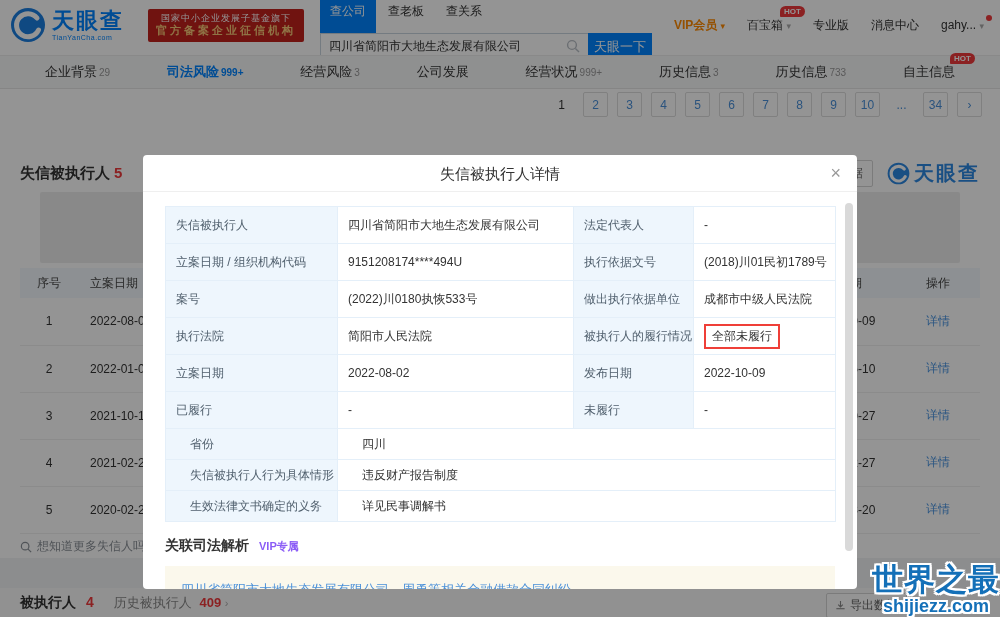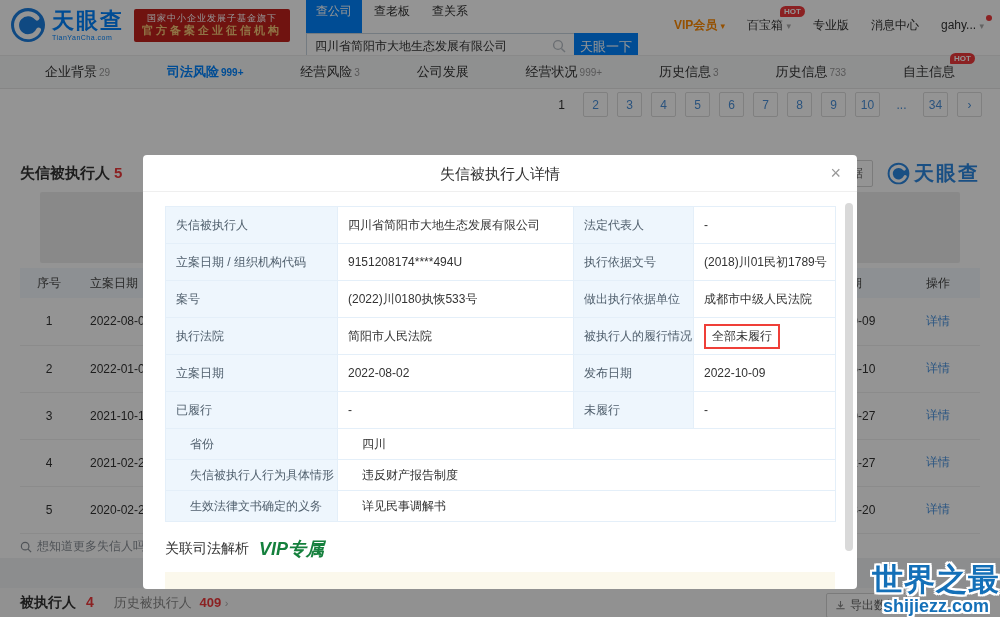--- a/index.html
+++ b/index.html
@@ -5,21 +5,21 @@
   * { margin:0; padding:0; box-sizing:border-box; }
   html,body { width:1000px; height:617px; overflow:hidden; font-family:"Liberation Sans","DejaVu Sans",sans-serif; }
   .page { position:absolute; inset:0; width:1000px; height:617px; background:#fff; }
 
   
   .topbar { position:absolute; top:0; left:0; right:0; height:50px; background:#fff; display:flex; align-items:center; padding:0 10px; }
   .logo { display:flex; align-items:center; gap:6px; cursor:pointer; }
   .logo-texts { display:flex; flex-direction:column; line-height:1; }
   .logo-brand { font-size:22px; font-weight:bold; color:#0084ff; letter-spacing:2px; }
   .logo-domain { font-size:7px; color:#0084ff; margin-top:2px; letter-spacing:.5px; }
-  .gov-badge { margin-left:10px; background:#c2211d; border-radius:2px; padding:4px 8px; text-align:center; line-height:1.25; }
+  .gov-badge { margin-left:24px; background:#c2211d; border-radius:2px; padding:4px 8px; text-align:center; line-height:1.25; }
   .gov-badge .l1 { font-size:9px; color:#ffffff; letter-spacing:1px; }
   .gov-badge .l2 { font-size:11px; color:#f6c877; font-weight:bold; letter-spacing:3px; }
   .searchwrap { margin-left:16px; }
   .stabs { display:flex; gap:2px; margin-bottom:0; }
   .stab { font-size:12px; color:#333; padding:13px 10px; cursor:pointer; }
   .stab.active { background:#0084ff; color:#fff; }
   .srow { display:flex; }
   .sinput { width:268px; height:27px; border:1px solid #c9d4de; border-right:none; font-size:12px; color:#333; padding:0 26px 0 8px; outline:none; }
   .mag-in { position:relative; }
   .mag-icon { position:absolute; right:8px; top:6px; }
@@ -77,22 +77,22 @@
   .modal-close { position:absolute; right:16px; top:0; font-size:18px; color:#999; cursor:pointer; line-height:37px; }
   .modal-body { padding:14px 22px 0 22px; position:relative; }
   .dtable { border-collapse:collapse; width:670px; table-layout:fixed; }
   .dtable td { border:1px solid #e4eff9; font-size:12px; height:37px; padding:2px 10px; white-space:nowrap; overflow:visible; }
   .dtable td.lbl { background:#eef6fd; color:#51606e; }
   .dtable td.val { background:#fff; color:#333; }
   .dtable tr.short td { height:31px;padding-left:24px; }
   .c1{width:172px;} .c2{width:236px;} .c3{width:120px;} .c4{width:142px;}
   .red-box { display:inline-block; border:2px solid #ef3f38; padding:2px 6px; color:#333; }
   .ana-head { margin-top:15px; display:flex; align-items:center; gap:10px; }
-  .ana-title { font-size:14px; font-weight:normal; color:#333; }
-  .ana-vip { font-size:18px; font-weight:bold; font-style:italic; color:#15803d; }
+  .ana-title { font-size:14px; font-weight:bold; color:#333; }
+  .ana-vip { font-size:11px; font-weight:bold; color:#8b5cf6; }
   .ana-box { margin-top:11px; background:#fbf8ec; padding:14px 16px; }
   .ana-link { font-size:13px; color:#4a90d9; cursor:pointer; }
   .modal-scrollbar { position:absolute; right:4px; top:48px; width:8px; height:348px; background:#d9d9d9; border-radius:4px; cursor:grab; }
 
   
   .sjz { position:absolute; right:0px; bottom:2px; z-index:300; text-align:center; line-height:1; pointer-events:none; }
   .sjz .w1 { font-size:31px; font-weight:900; color:#1470b8; letter-spacing:1px;
     text-shadow:-2px -2px 0 #fff,2px -2px 0 #fff,-2px 2px 0 #fff,2px 2px 0 #fff,0 2px 0 #fff,2px 0 0 #fff,0 -2px 0 #fff,-2px 0 0 #fff; }
   .sjz .w2 { font-size:18px; font-weight:900; color:#1470b8; margin-top:2px;
     text-shadow:-2px -2px 0 #fff,2px -2px 0 #fff,-2px 2px 0 #fff,2px 2px 0 #fff,0 2px 0 #fff,2px 0 0 #fff,0 -2px 0 #fff,-2px 0 0 #fff; }

